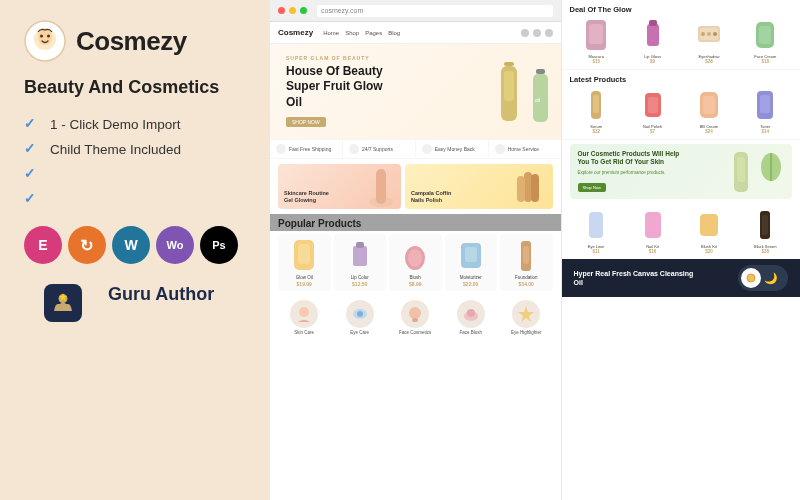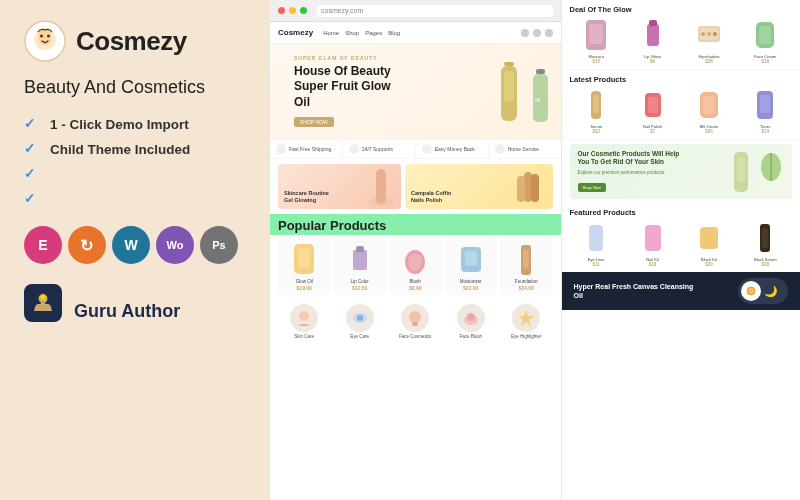--- a/index.html
+++ b/index.html
@@ -38,21 +38,21 @@
 
     .logo-text {
       font-size: 26px;
       font-weight: 700;
       color: #222;
       letter-spacing: -0.5px;
     }
 
     .tagline {
       font-size: 18px;
-      font-weight: 400;
+      font-weight: 700;
       color: #222;
       line-height: 1.3;
       margin-bottom: 16px;
     }
 
     .features {
       display: flex;
       flex-direction: column;
       gap: 7px;
       margin-bottom: 18px;
@@ -69,21 +69,21 @@
       height: 18px;
       color: #4a90d9;
       font-size: 14px;
       font-weight: 700;
       flex-shrink: 0;
     }
 
     .feature-label {
       font-size: 13.5px;
       color: #333;
-      font-weight: 700;
+      font-weight: 400;
     }
 
     .tech-icons {
       display: flex;
       gap: 6px;
       margin-bottom: 18px;
       align-items: center;
     }
 
     .tech-badge {
@@ -95,27 +95,28 @@
       justify-content: center;
       font-weight: 900;
       font-size: 14px;
       color: white;
     }
 
     .badge-elementor { background: #d63b7b; }
     .badge-update { background: #e8732a; }
     .badge-wp { background: #21759b; }
     .badge-woo { background: #7f54b3; }
-    .badge-ps { background: #737373; }
+    .badge-ps { background: #000000; }
 
     .author-row {
       display: flex;
-      align-items: flex-end;
-      gap: 12px;
+      align-items: flex-start;
+      gap: 26px;
       margin-top: 2px;
+      margin-left: 20px;
     }
 
     .author-icon {
       width: 38px;
       height: 38px;
       background: #1e2a4a;
       border-radius: 8px;
       display: flex;
       align-items: center;
       justify-content: center;
@@ -225,21 +226,21 @@
       height: 8px;
       background: #ccc;
       border-radius: 50%;
     }
 
     .hero-banner {
       background: linear-gradient(135deg, #fff8f0 0%, #fef3e2 100%);
       height: 95px;
       display: flex;
       align-items: center;
-      padding: 0 24px;
+      padding: 0 16px;
       position: relative;
       flex-shrink: 0;
       overflow: hidden;
     }
 
     .hero-text {
       z-index: 2;
     }
 
     .hero-super {
@@ -335,25 +336,25 @@
       position: absolute;
       bottom: 5px;
       left: 6px;
       font-size: 5.5px;
       font-weight: 700;
       color: #333;
       line-height: 1.3;
     }
 
     .section-label {
-      font-size: 13px;
+      font-size: 10px;
       font-weight: 700;
       color: #222;
       padding: 4px 8px 2px;
-      background: #86efac;
+      background: #a3a3a3;
     }
 
     .products-row {
       display: flex;
       gap: 3px;
       padding: 3px 8px 5px;
       background: #fff;
     }
 
     .product-card-small {
@@ -916,21 +917,20 @@
             <rect x="11" y="10" width="8" height="25" rx="2" fill="#d8e8b0" opacity="0.6"></rect>
           </svg>
           <svg width="25" height="40" viewBox="0 0 25 40">
             <ellipse cx="12" cy="20" rx="10" ry="14" fill="#90c060" opacity="0.7"></ellipse>
             <line x1="12" y1="6" x2="12" y2="34" stroke="#70a040" stroke-width="1"></line>
           </svg>
         </div>
       </div>
 
       <div class="featured-section">
-        <div class="deal-title">Featured Products</div>
         <div class="deal-products">
           <div class="deal-product">
             <svg width="28" height="34" viewBox="0 0 28 34" class="dp-img">
               <rect x="7" y="4" width="14" height="26" rx="4" fill="#c8d8f0"></rect>
             </svg>
             <span class="dp-name">Eye Liner</span>
             <span class="dp-price">$11</span>
           </div>
           <div class="deal-product">
             <svg width="28" height="34" viewBox="0 0 28 34" class="dp-img">

